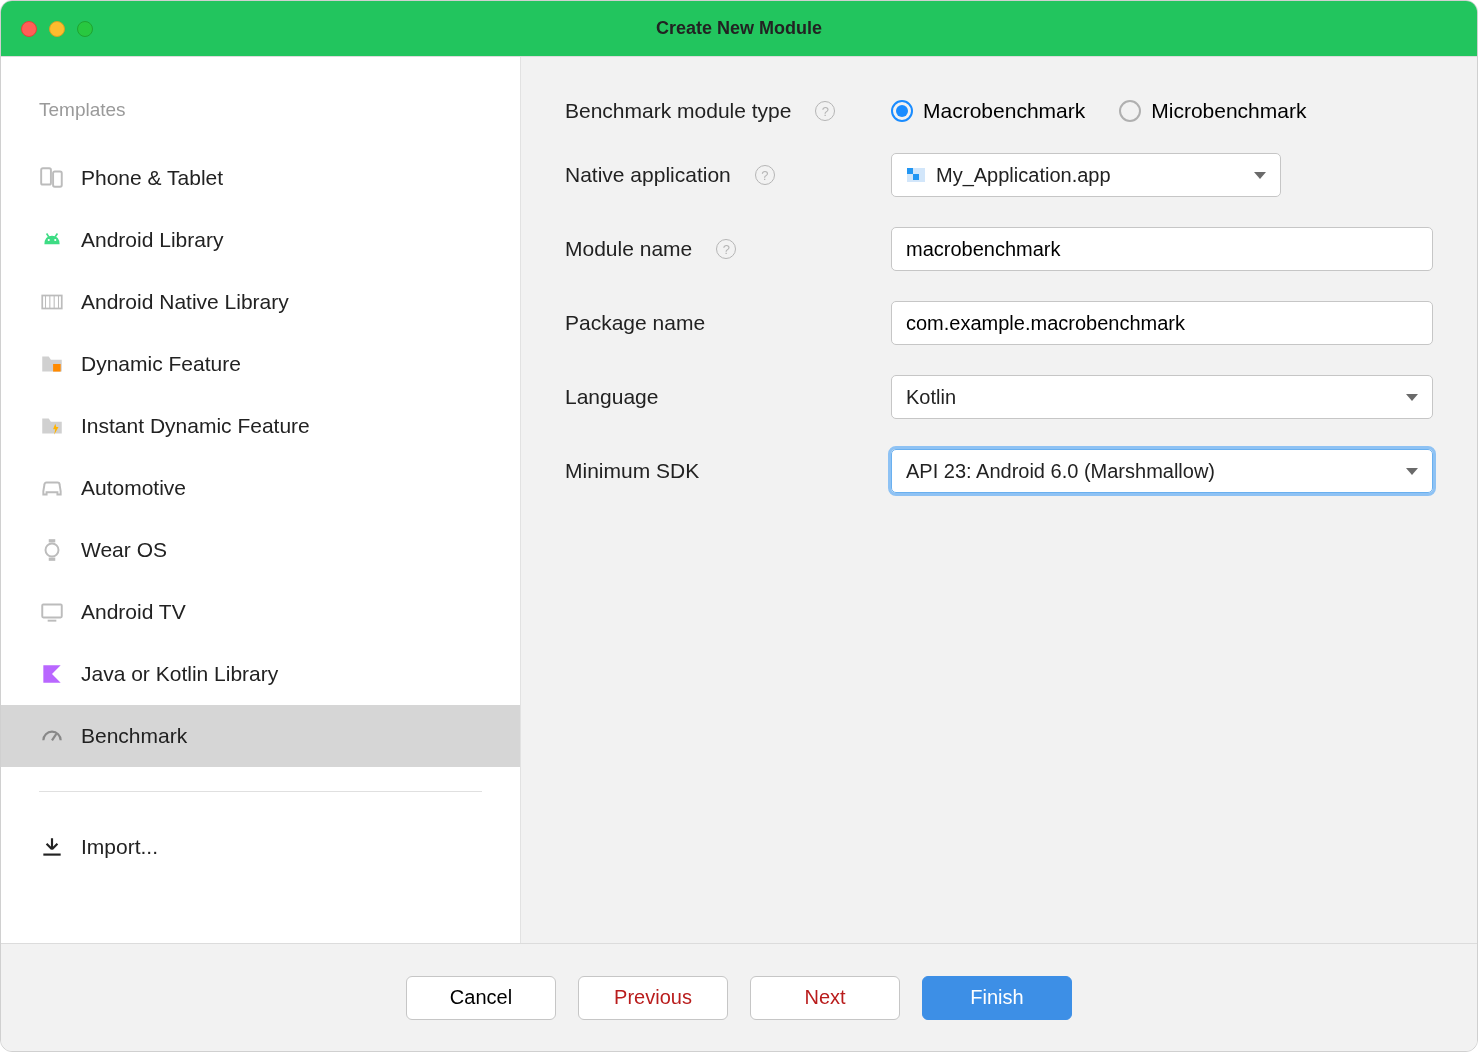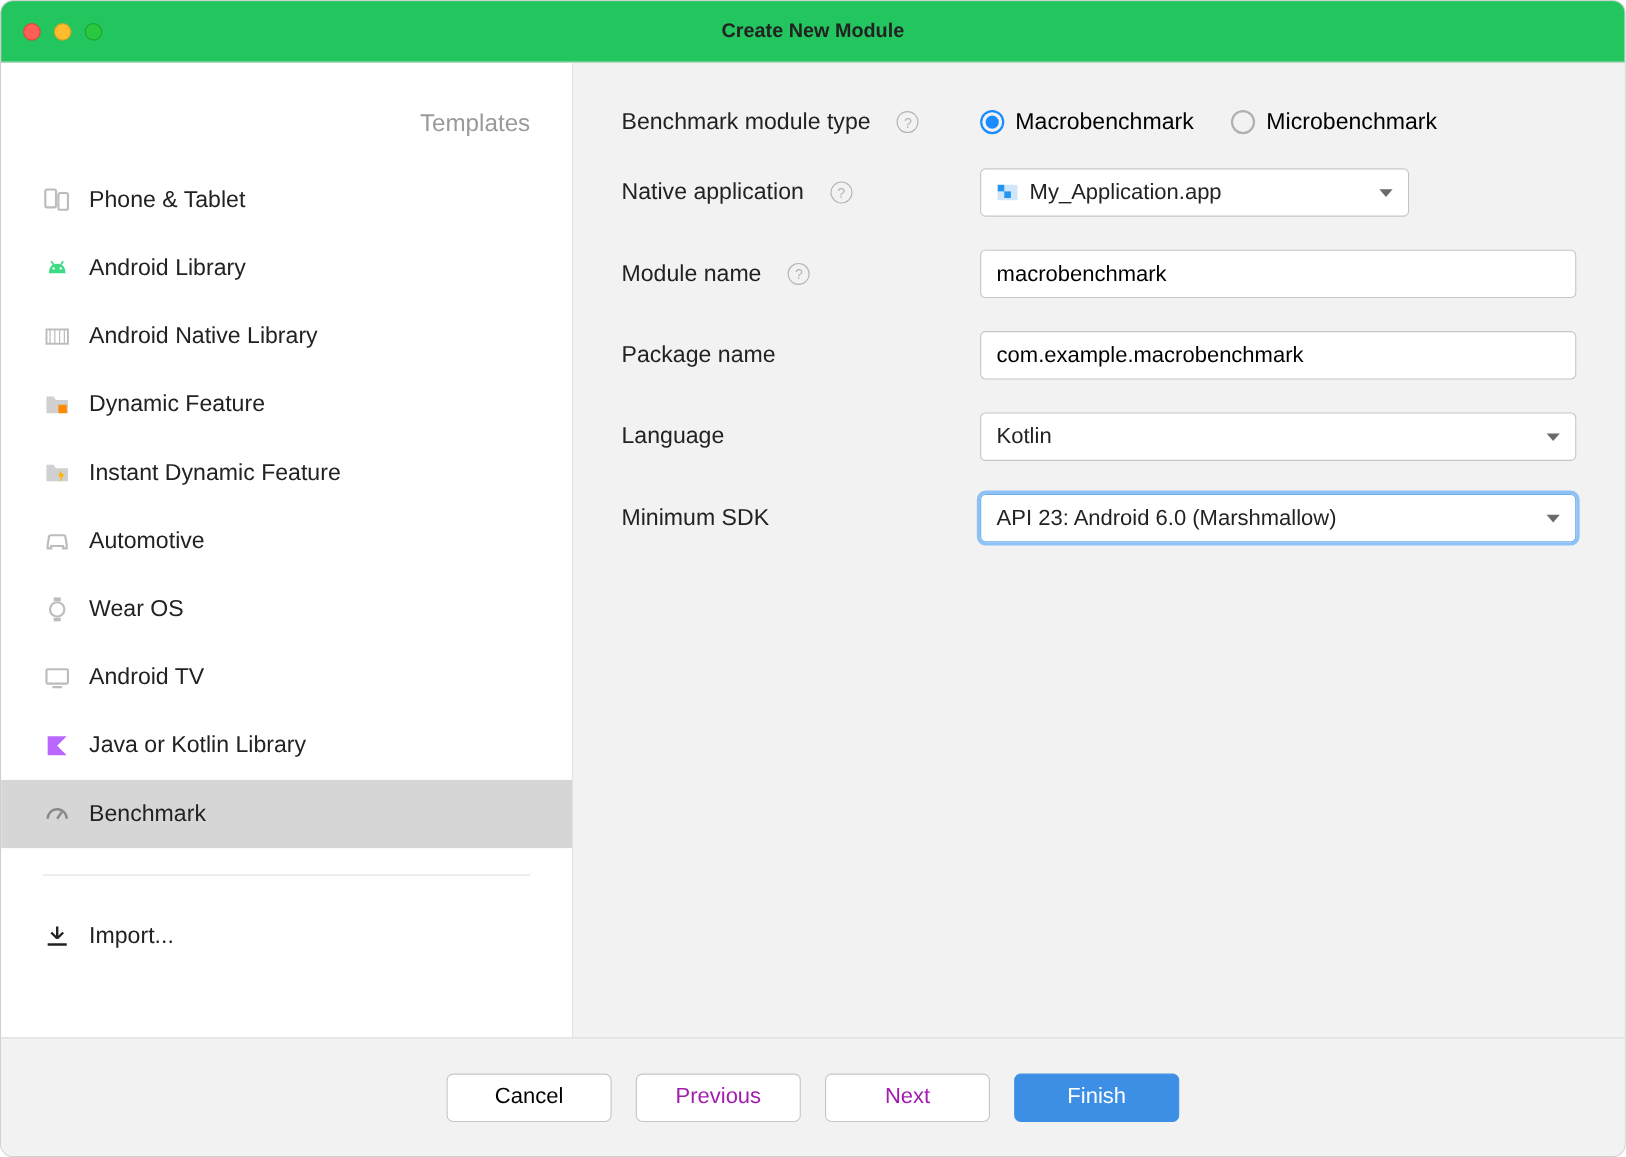--- a/index.html
+++ b/index.html
@@ -53,25 +53,24 @@
   }
   .sidebar {
     width: 520px;
     background: #fff;
     border-right: 1px solid #e2e2e2;
     display: flex;
     flex-direction: column;
     padding-top: 30px;
   }
   .section-title {
-    font-size: 22px;
+    font-size: 19px;
     font-weight: 500;
     color: #9a9a9a;
     padding: 12px 38px 26px;
-    text-align: right;
   }
   .template-list {
     display: flex;
     flex-direction: column;
   }
   .template-item {
     display: flex;
     align-items: center;
     gap: 16px;
     padding: 18px 38px;
@@ -195,21 +194,21 @@
     height: 44px;
     border-radius: 6px;
     font-size: 20px;
     display: flex;
     align-items: center;
     justify-content: center;
     cursor: pointer;
     border: 1px solid #c6c6c6;
     background: #fff;
   }
-  .btn.disabled { color: #a21caf; cursor: default; }
+  .btn.disabled { color: #b91c1c; cursor: default; }
   .btn.primary {
     background: #3d8fe6;
     color: #fff;
     border-color: #3d8fe6;
   }
 </style>
 </head>
 <body>
 
 <div class="window">

